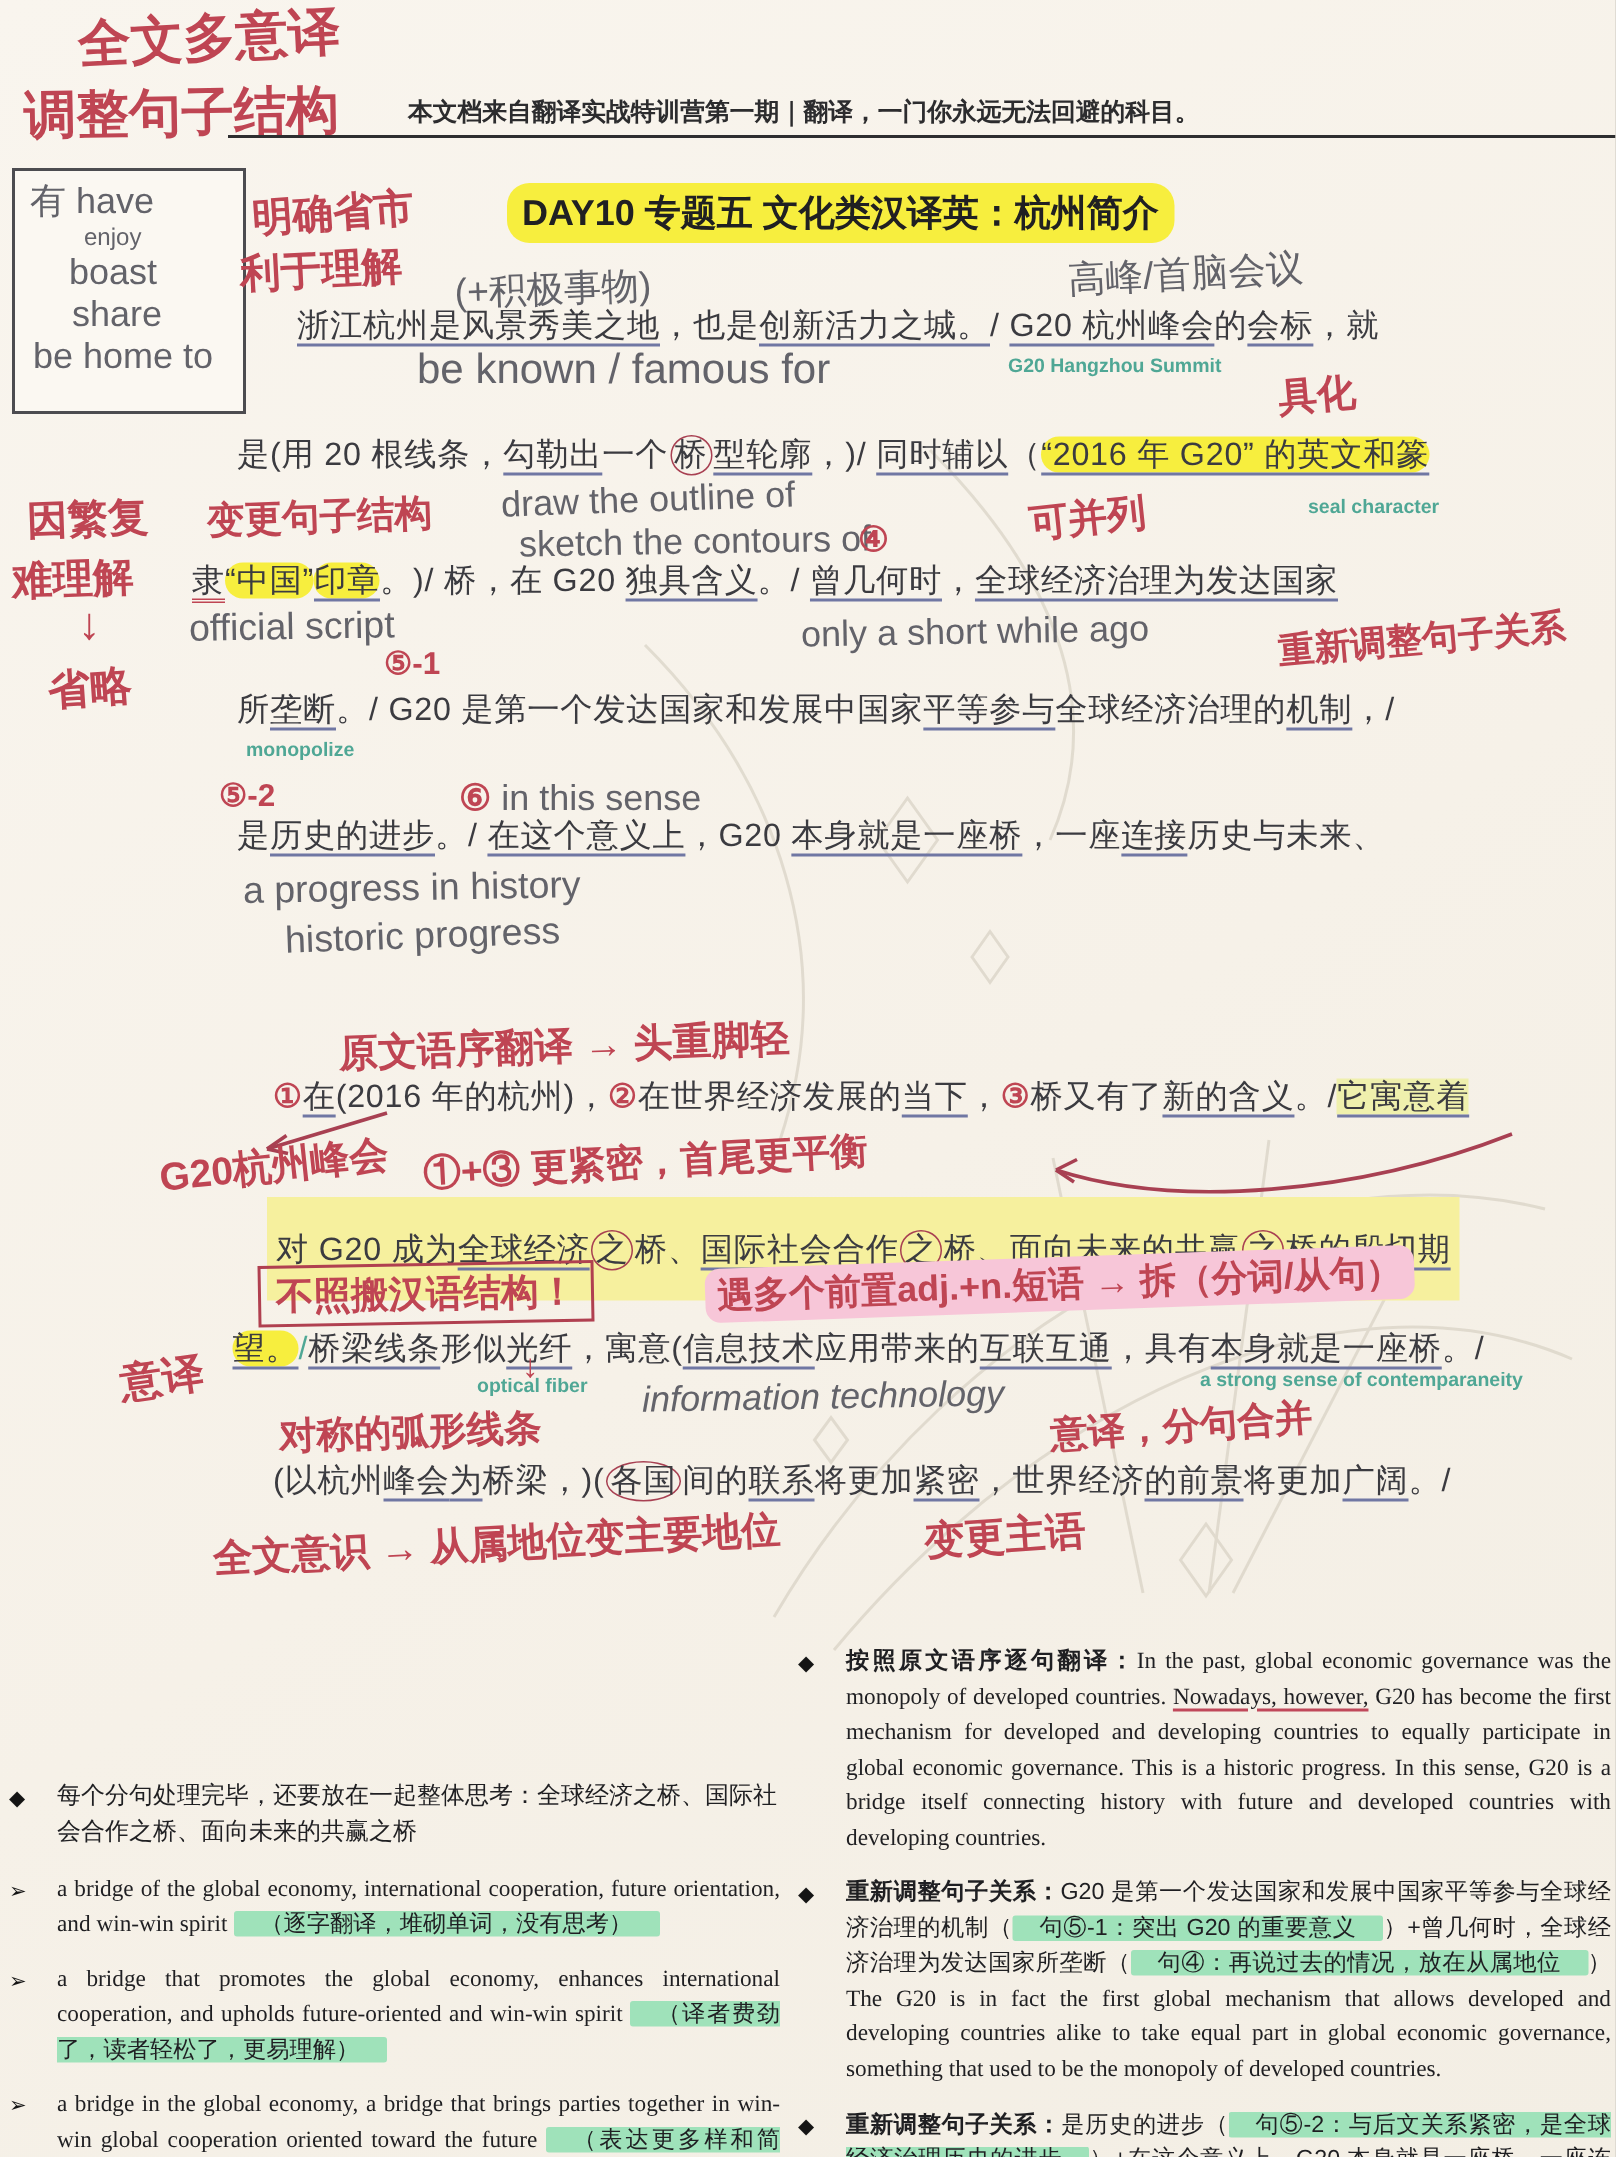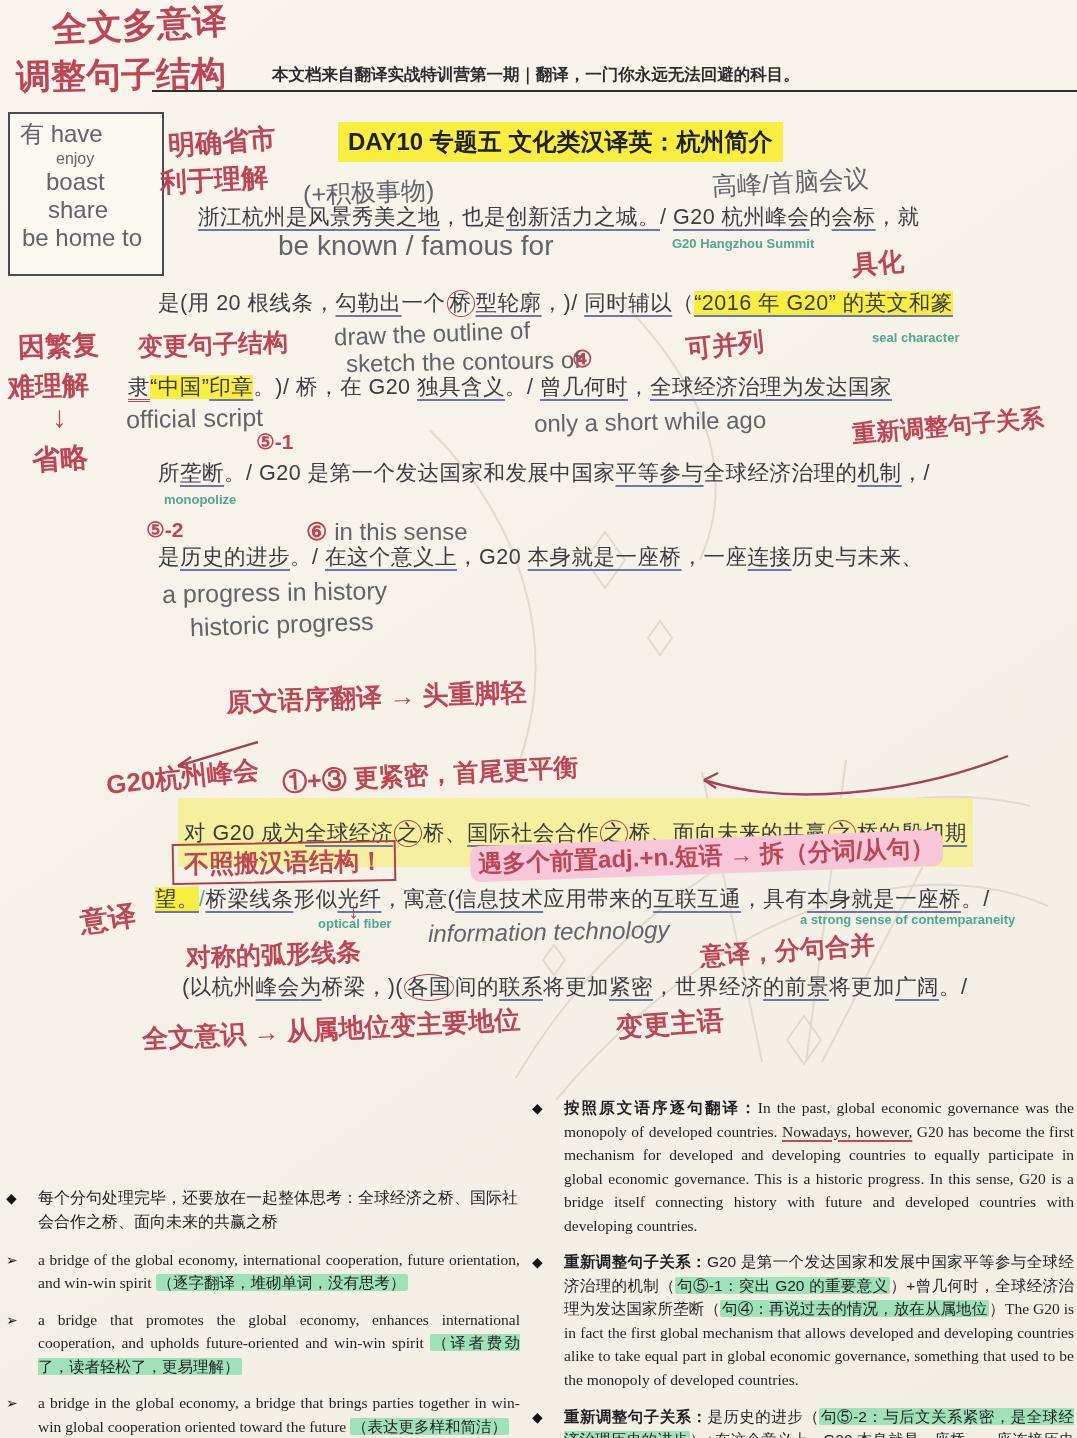--- a/index.html
+++ b/index.html
@@ -7,24 +7,24 @@
     background:linear-gradient(145deg,#f9f5ee 0%,#f6f1e8 55%,#f3eee4 100%);
     font-family:"Liberation Sans",sans-serif;}
   .abs{position:absolute;white-space:nowrap;}
   .hw-red{color:#bf4553;font-weight:600;}
   .hw-gray{color:#63636a;font-weight:500;}
   .gloss{color:#4fa795;font-size:13px;font-weight:600;}
   .bl{font-size:21.5px;color:#3b3b40;letter-spacing:.5px;}
   .u{text-decoration:underline;text-decoration-color:#7077a3;text-underline-offset:5px;text-decoration-thickness:1.6px;}
   .u-red{border-bottom:3px double #bf4553;}
   .circ{display:inline-block;border:1.7px solid #a84052;border-radius:50%;padding:0 2px;margin:0 1px;line-height:1.15;}
-  .hl-y{background:#f7ee3e;}
+  .hl-y{background:#f7ee3e;border-radius:15px;}
   .hl-pale{background:#eff0ad;}
   .hl-l8{background:#f6f09e;}
-  .hl-g{background:#9fe2ba;padding:0 2px;border-radius:2px;}
+  .hl-g{background:#9fe2ba;padding:0 18px;border-radius:2px;}
   .hl-p{background:#f7c6d8;border-radius:10px;padding:2px 8px;}
   .box-red{border:2px solid #b04050;padding:2px 10px;}
   .vbox{border:2.5px solid #4c4c50;background:#fbf8f2;}
   .hrule{border-top:2.2px solid #2e2e30;}
   .col{font-size:15.5px;color:#1f1f22;line-height:1.52;white-space:normal;}
   .en{font-family:"Liberation Serif",serif;}
   .zh{font-family:Liberation Sans, sans-serif;}
   .row{display:flex;gap:12px;margin-bottom:13px;}
   .bullet{flex:0 0 20px;font-size:14px;padding-top:2px;color:#141414;}
   .u-red-en{text-decoration:underline;text-decoration-color:#c0485a;text-decoration-thickness:2px;text-underline-offset:3px;}
@@ -124,20 +124,23 @@
     <span class="hw-gray" style="">in this sense</span>
   </div>
   <div class="abs bl" style="left:158px;top:542px">
     <span>是</span><span class="u">历史的进步</span><span>。/ </span><span class="u">在这个意义上</span><span>，G20 </span><span class="u">本身就是一座桥</span><span>，一座</span><span class="u">连接</span><span>历史与未来、</span>
   </div>
   <div class="abs hw-gray" style="left:162px;top:578px;font-size:25px;transform:rotate(-1deg)">a progress in history</div>
   <div class="abs hw-gray" style="left:190px;top:610px;font-size:25px;transform:rotate(-2deg)">historic progress</div>
 
 
   <div class="abs hw-red" style="left:226px;top:680px;font-size:26px;transform:rotate(-2deg)">原文语序翻译 → 头重脚轻</div>
+  <div class="abs bl" style="left:182px;top:716px">
+    <span class="hw-red">①</span><span class="u">在</span><span>(2016 年的杭州)，</span><span class="hw-red">②</span><span>在世界经济发展的</span><span class="u">当下</span><span>，</span><span class="hw-red">③</span><span>桥又有了</span><span class="u">新的含义</span><span>。/</span><span class="hl-pale u">它寓意着</span>
+  </div>
   <div class="abs hw-red" style="left:106px;top:760px;font-size:26px;transform:rotate(-6deg)">G20杭州峰会</div>
   <div class="abs hw-red" style="left:282px;top:758px;font-size:25px;transform:rotate(-3deg)">①+③ 更紧密，首尾更平衡</div>
 
   <div class="abs bl hl-l8" style="left:178px;top:798px;padding:20px 6px">
     <span>对 G20 成为</span><span class="u">全球经济</span><span class="circ">之</span><span>桥、</span><span class="u">国际社会合作</span><span class="circ">之</span><span>桥、</span><span class="u">面向未来的共赢</span><span class="circ">之</span><span>桥的</span><span class="u">殷切期</span>
   </div>
 
   <div class="abs hw-red box-red" style="left:172px;top:842px;font-size:25px;transform:rotate(-1deg)">不照搬汉语结构！</div>
   <div class="abs hw-red hl-p" style="left:470px;top:838px;font-size:24px;transform:rotate(-2deg)">遇多个前置adj.+n.短语 → 拆（分词/从句）</div>
 

